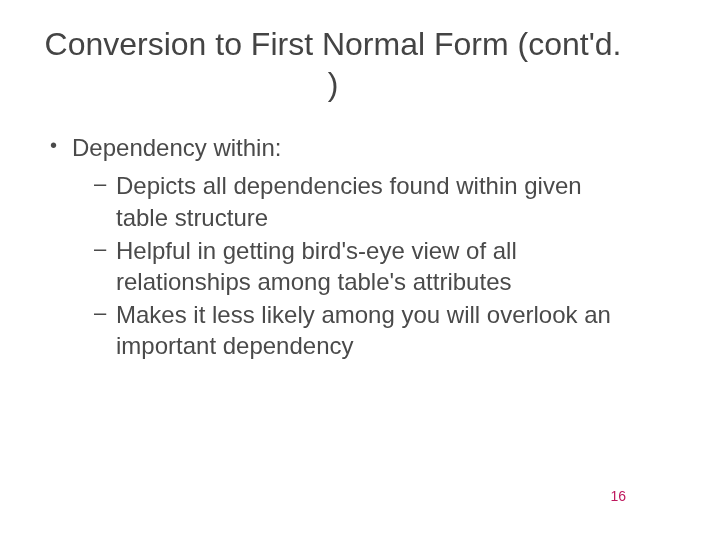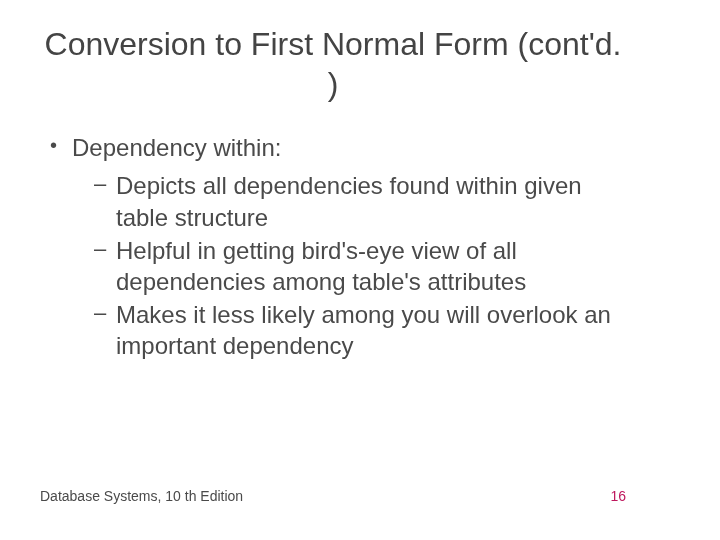--- a/index.html
+++ b/index.html
@@ -21,22 +21,21 @@
 
 <div class="slide">
   <h1 class="title">Conversion to First Normal Form (cont'd. )</h1>
 
   <div class="content">
     <ul class="level1">
       <li>
         <span>Dependency within:</span>
         <ul class="level2">
           <li>Depicts all dependencies found within given table structure</li>
-          <li>Helpful in getting bird's-eye view of all dependencies among table's attributes</li>
+          <li>Helpful in getting bird's-eye view of all relationships among table's attributes</li>
           <li>Makes it less likely among you will overlook an important dependency</li>
         </ul>
       </li>
     </ul>
   </div>
 
-  <div class="footer-left">Database Systems, 10 th Edition</div>
   <div class="footer-right">16</div>
 </div>
 
 </body></html>

